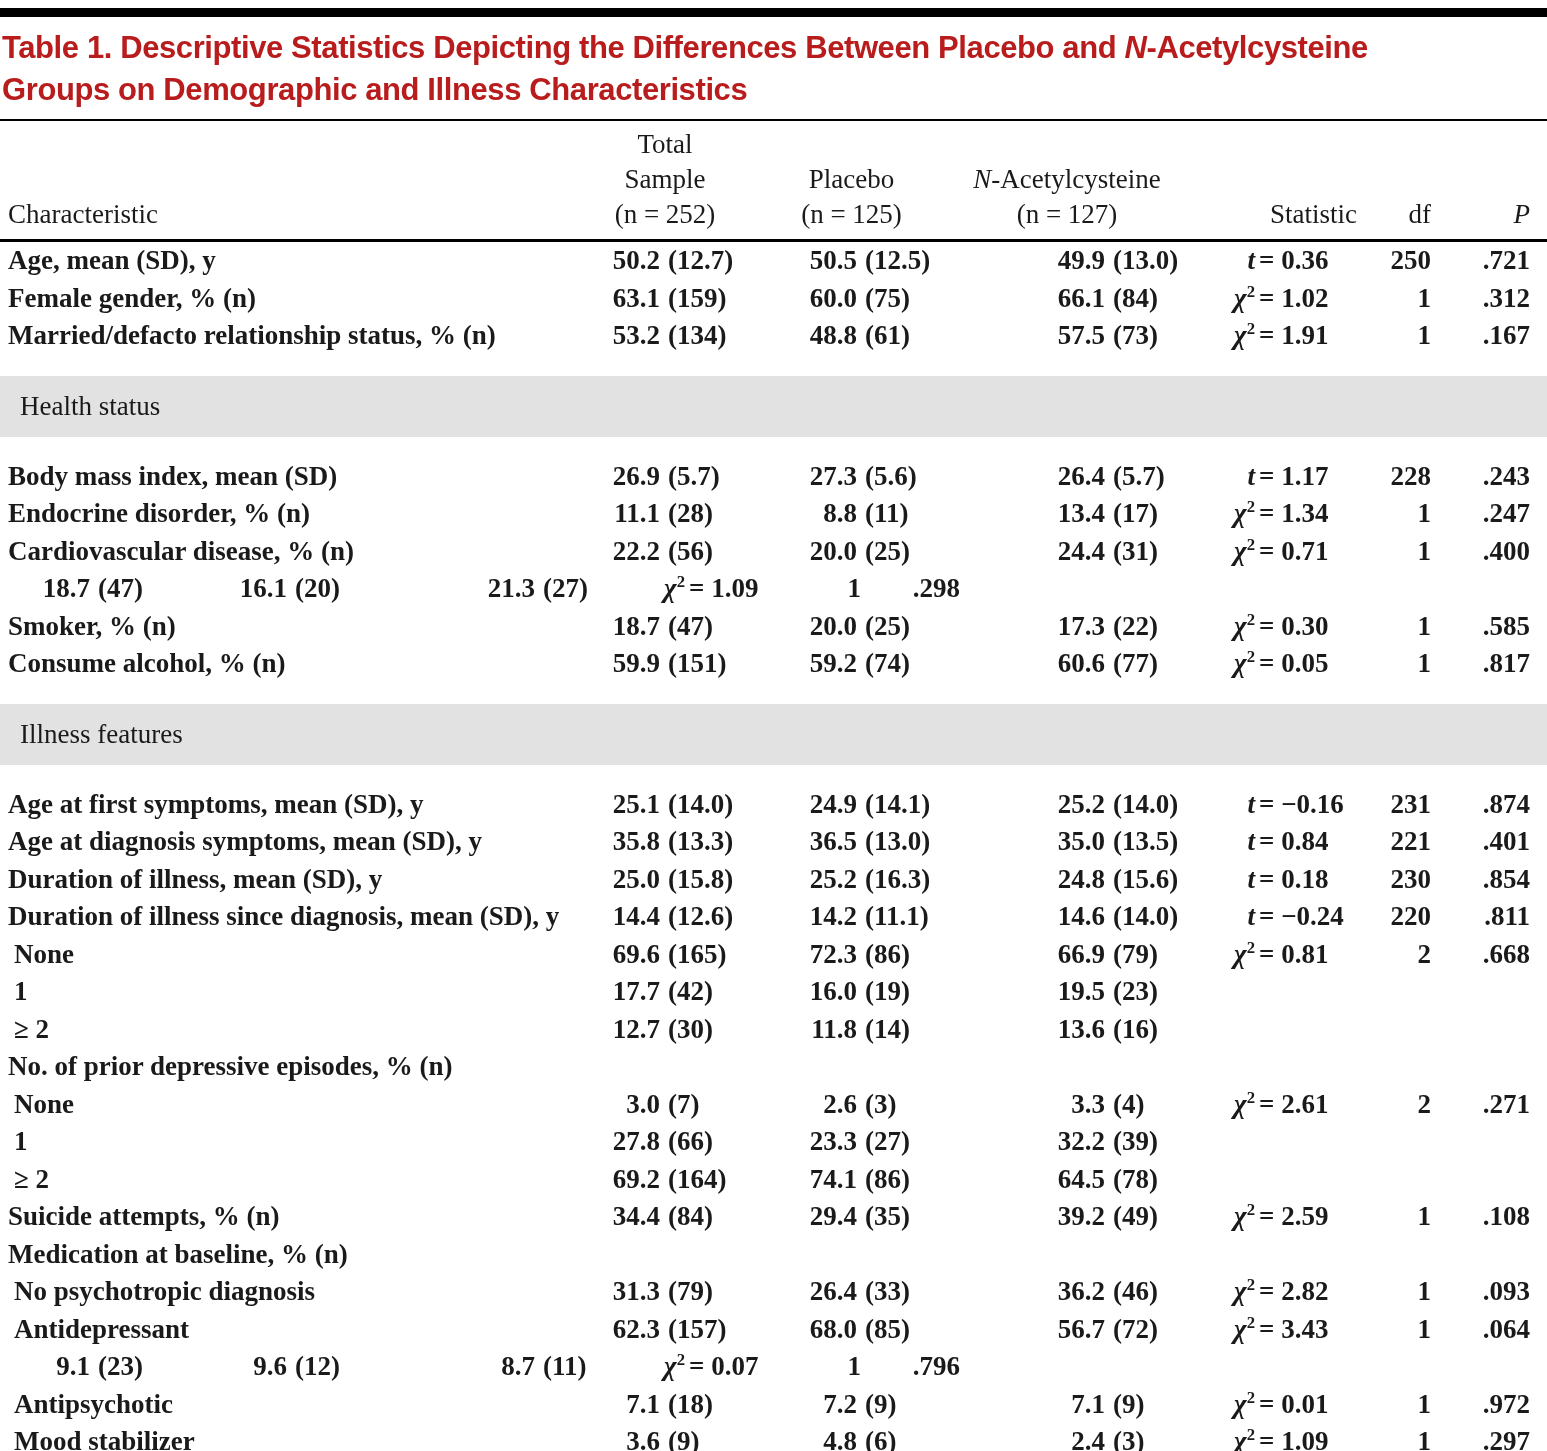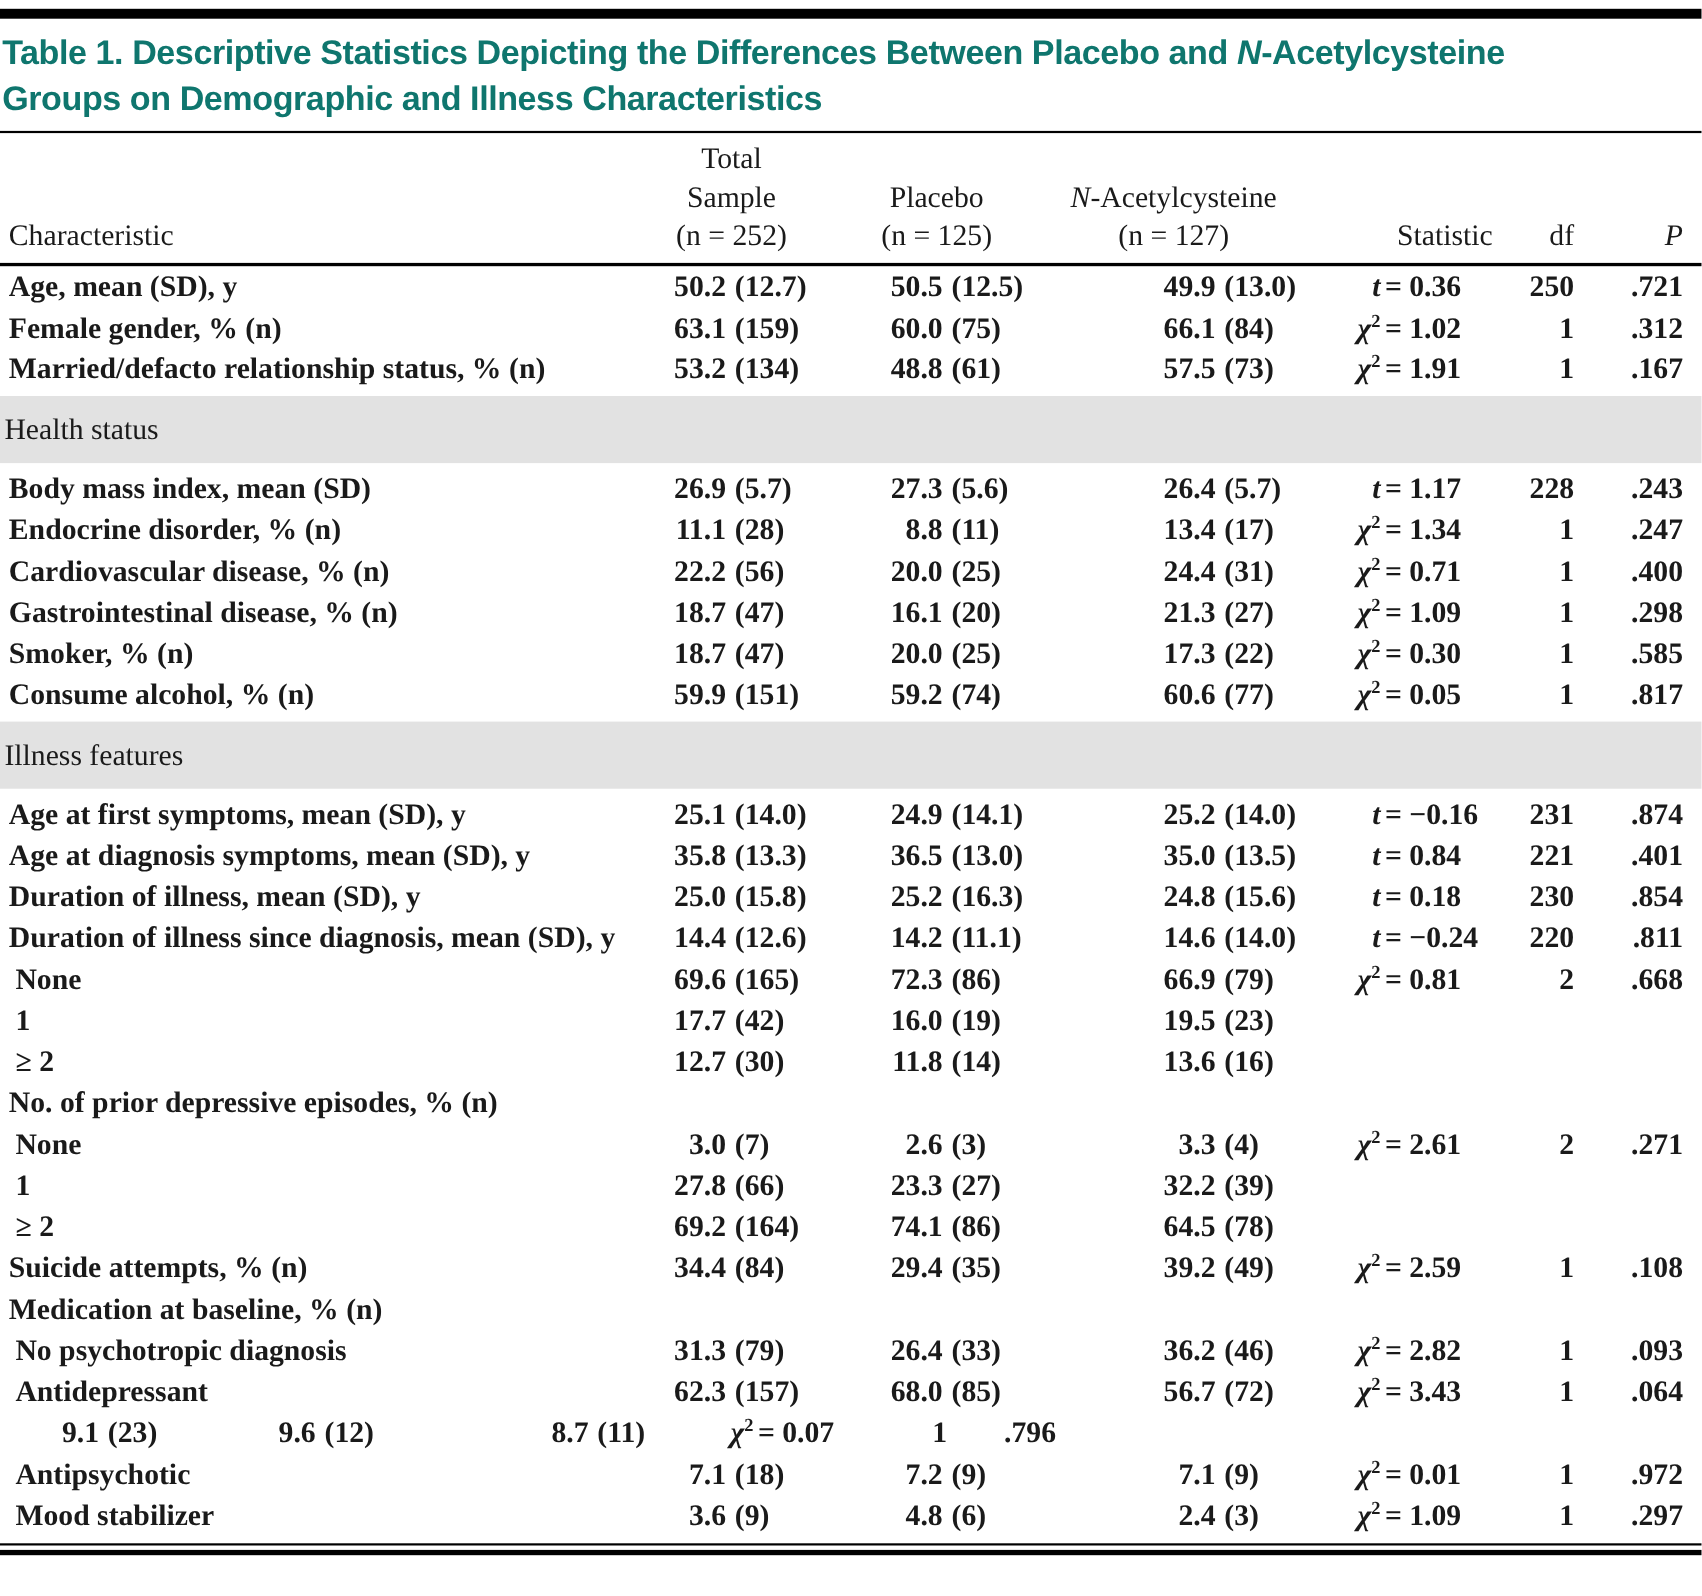--- a/index.html
+++ b/index.html
@@ -1,19 +1,19 @@
 <!DOCTYPE html>
 <html><head>
 <meta charset="utf-8">
 <style>
   html,body{margin:0;padding:0;background:#fff;}
   body{width:1547px;font-family:"Liberation Serif",serif;color:#1a1a1a;}
   .page{width:1547px;}
   .top-bar{height:9px;background:#000;margin-top:8px;}
-  .title{font-family:"Liberation Sans",sans-serif;font-weight:700;color:#0f766e;
+  .title{font-family:"Liberation Sans",sans-serif;font-weight:700;color:#b91c1c;
          font-size:31px;line-height:42px;letter-spacing:-0.4px;margin:10px 0 8px 2px;}
   .rule-thin{height:2px;background:#000;}
   .rule-heavy{height:3px;background:#000;}
   
   .thead{display:flex;align-items:flex-end;padding:6px 0 7px;font-size:27px;line-height:35px;}
   .hcol{box-sizing:border-box;}
   .h-label{width:570px;padding-left:8px;text-align:left;}
   .h-total{width:190px;text-align:center;}
   .h-placebo{width:183px;text-align:center;}
   .h-nac{width:248px;text-align:center;}
@@ -31,22 +31,22 @@
   .t-num{width:90px;}  .t-paren{width:100px;}
   .p-num{width:97px;}  .p-paren{width:86px;}
   .n-num{width:162px;} .n-paren{width:86px;}
   .c-sym{width:64px;text-align:right;}
   .c-sym i{font-style:italic;}
   .c-sym sup{font-size:62%;line-height:0;}
   .c-eqv{width:132px;text-align:left;padding-left:4px;}
   .c-df{width:64px;text-align:right;padding-right:20px;}
   .c-p{width:96px;text-align:right;padding-right:17px;}
   
-  .section{background:#e2e2e2;height:61px;margin:5px 0;display:flex;align-items:center;
-           font-size:27px;padding-left:4px;box-sizing:border-box;}
+  .section{background:#e2e2e2;height:61px;margin:21px 0;display:flex;align-items:center;
+           font-size:27px;padding-left:20px;box-sizing:border-box;}
   
   .rule-bottom{margin-top:6px;}
   .rule-bottom .thin{height:2px;background:#000;}
   .rule-bottom .gap{height:4px;}
   .rule-bottom .thick{height:5px;background:#000;}
 </style>
 </head>
 <body>
 
 <div class="page">
@@ -155,21 +155,20 @@
         <div class="cell c-num p-num">20.0</div>
         <div class="cell c-paren p-paren">(25)</div>
         <div class="cell c-num n-num">24.4</div>
         <div class="cell c-paren n-paren">(31)</div>
         <div class="cell c-sym"><i>χ</i><sup>2</sup></div>
         <div class="cell c-eqv">= 0.71</div>
         <div class="cell c-df">1</div>
         <div class="cell c-p">.400</div>
       </div>
       <div class="row">
-        <div class="cell c-label">Gastrointestinal disease, % (n)</div>
         <div class="cell c-num t-num">18.7</div>
         <div class="cell c-paren t-paren">(47)</div>
         <div class="cell c-num p-num">16.1</div>
         <div class="cell c-paren p-paren">(20)</div>
         <div class="cell c-num n-num">21.3</div>
         <div class="cell c-paren n-paren">(27)</div>
         <div class="cell c-sym"><i>χ</i><sup>2</sup></div>
         <div class="cell c-eqv">= 1.09</div>
         <div class="cell c-df">1</div>
         <div class="cell c-p">.298</div>

